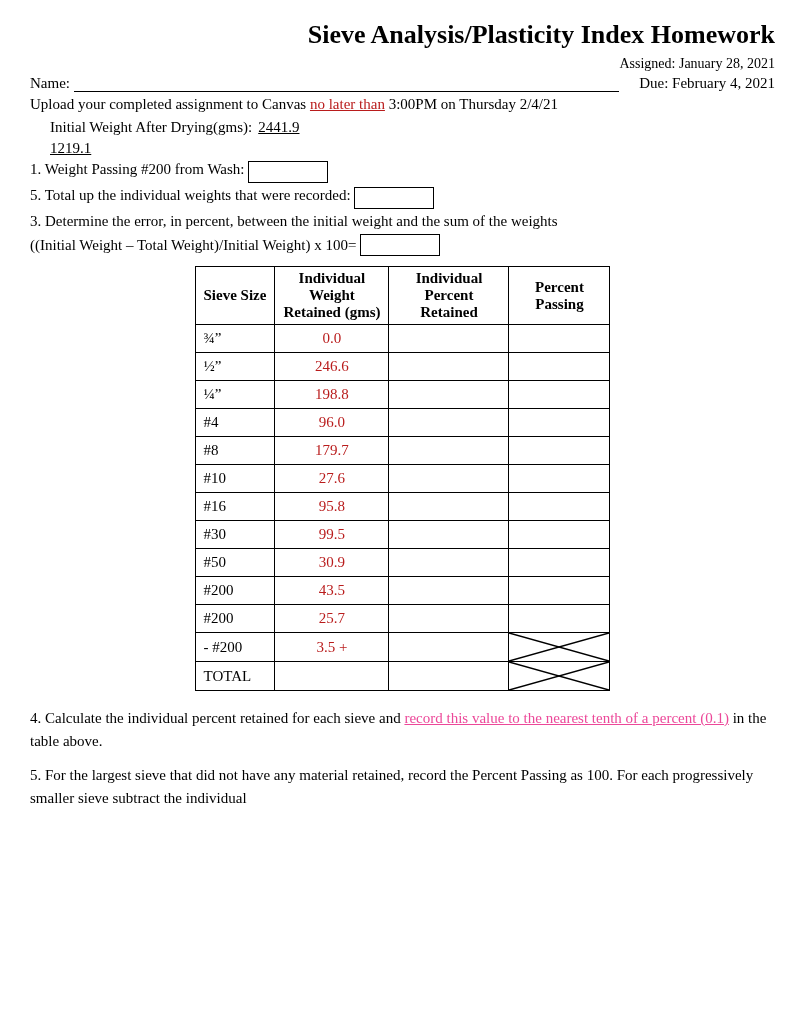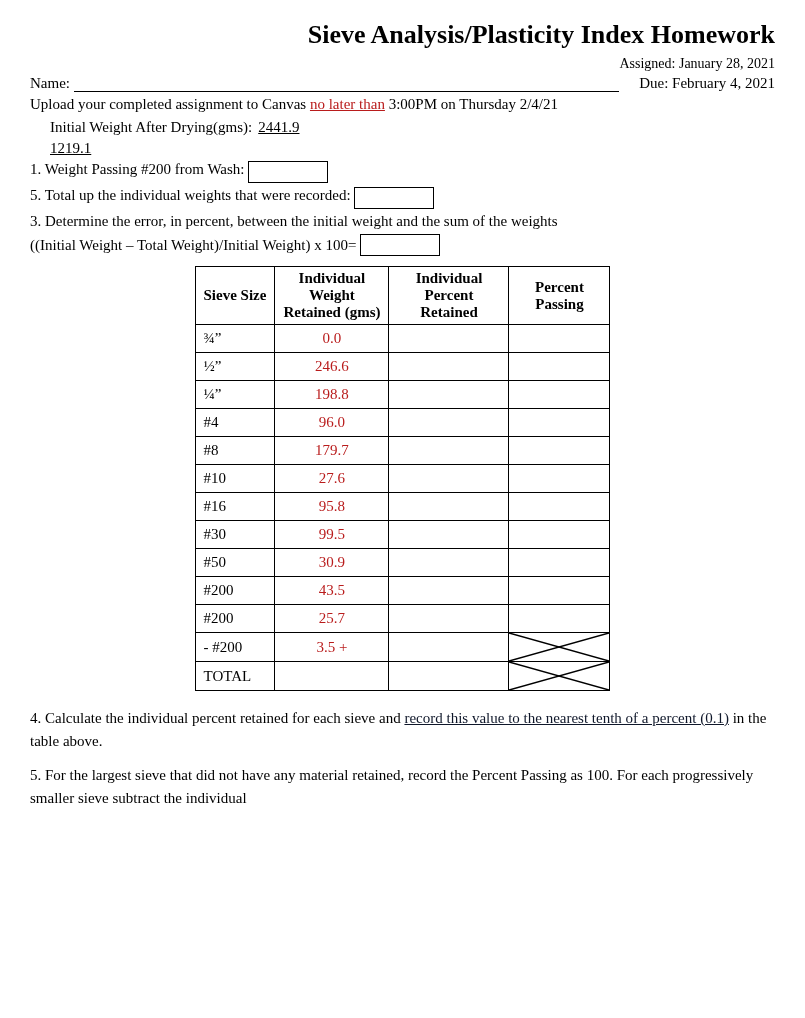--- a/index.html
+++ b/index.html
@@ -90,21 +90,21 @@
     }
     .sieve-table td:first-child {
       text-align: left;
     }
     .red-val { color: #b91c1c; }
     .bottom-text {
       font-size: 15px;
       margin-bottom: 12px;
       line-height: 1.5;
     }
-    .red-underline { color: #0f172a; text-decoration: underline; }
+    .red-underline { color: #ec4899; text-decoration: underline; }
   </style>
 </head>
 <body>
 
 <h1>Sieve Analysis/Plasticity Index Homework</h1>
 
 <div class="assigned-line">
   <span>Assigned: January 28, 2021</span><br>
 </div>
 

